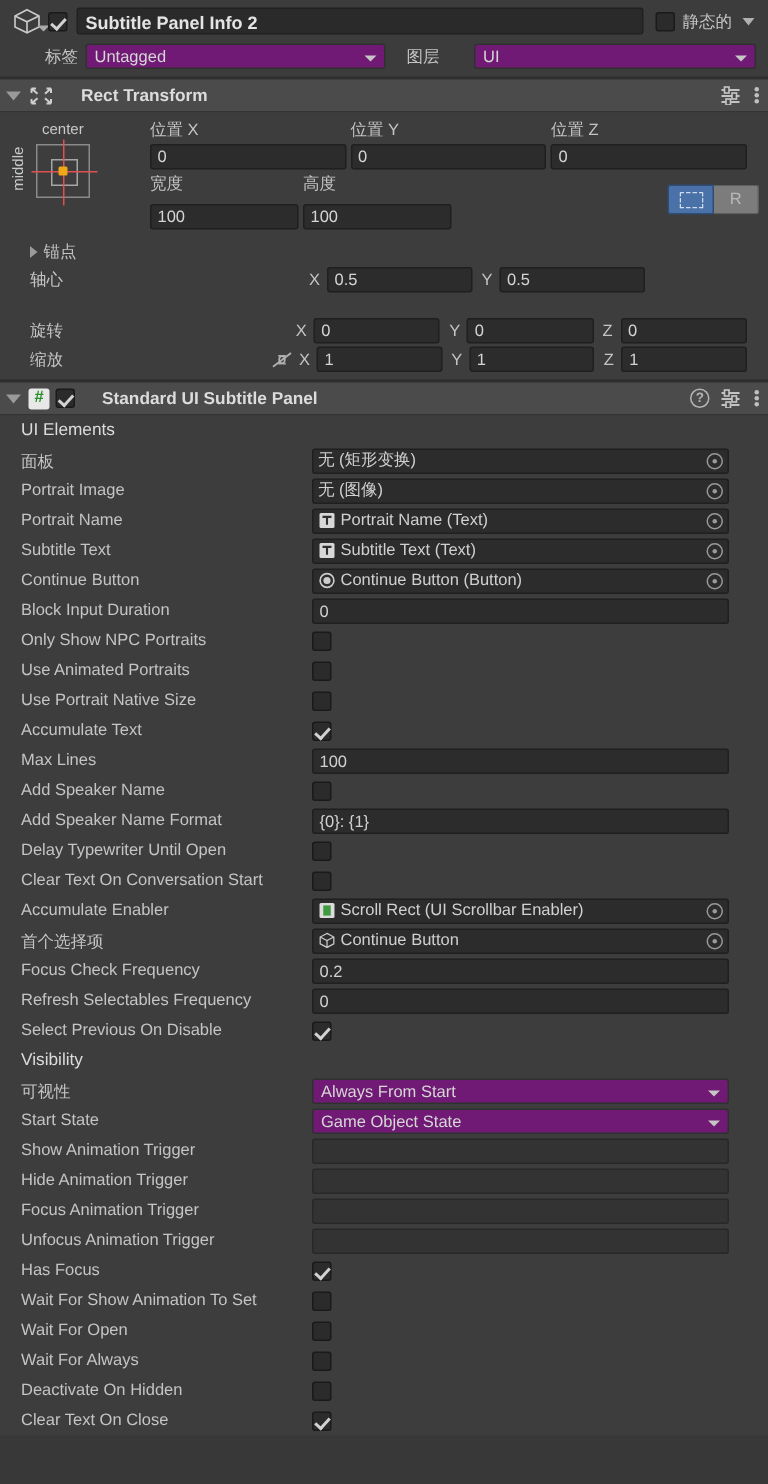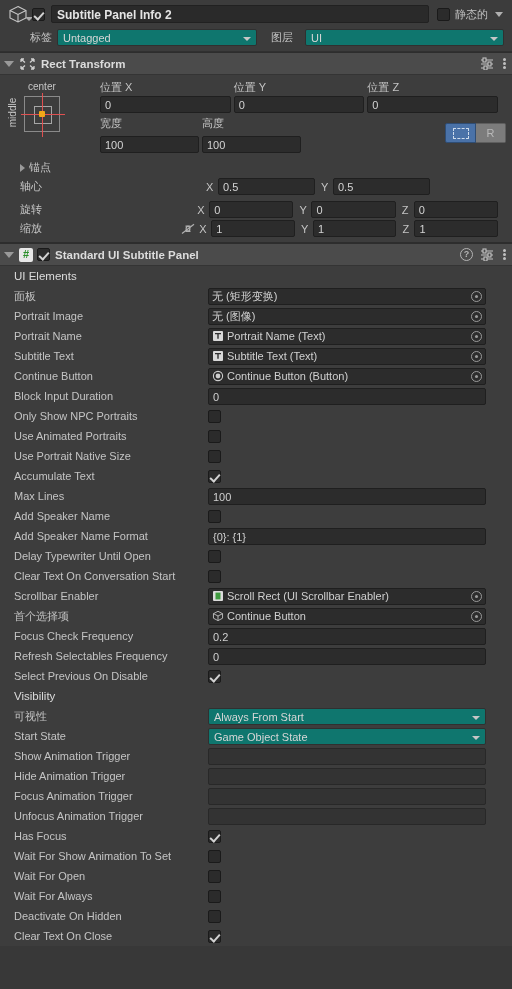--- a/index.html
+++ b/index.html
@@ -76,21 +76,21 @@
     border-right: 4px solid transparent;
     border-top: 5px solid #b0b0b0;
     margin-left: 7px; margin-right: 3px;
     flex: 0 0 auto;
   }
   .go-row2 { display: flex; align-items: center; height: 18px; margin-top: 4px; }
   .lbl-small { color: #c4c4c4; font-size: 11px; white-space: nowrap; }
   .dropdown {
     height: 17px;
     line-height: 17px;
-    background: #0f766e;
+    background: #701a75;
     border: 1px solid #303030;
     border-radius: 2px;
     box-sizing: border-box;
     padding: 0 16px 0 5px;
     color: #d6d6d6;
     position: relative;
     overflow: hidden;
     white-space: nowrap;
     font-size: 11px;
   }
@@ -123,21 +123,21 @@
     border-left: 5px solid transparent;
     border-right: 5px solid transparent;
     border-top: 6px solid #9a9a9a;
     margin-right: 5px;
     flex: 0 0 auto;
   }
   .comp-title {
     font-weight: bold;
     font-size: 11.5px;
     color: #dcdcdc;
-    margin-left: 5px;
+    margin-left: 18px;
     white-space: nowrap;
   }
   .comp-head-right { margin-left: auto; display: flex; align-items: center; gap: 7px; }
   .icon-help {
     width: 13px; height: 13px;
     border-radius: 50%;
     border: 1.5px solid #b4b4b4;
     box-sizing: border-box;
     color: #b4b4b4;
     font-size: 9px;
@@ -354,21 +354,21 @@
       </div>
       <div class="cbx on"></div>
       <div class="name-field">Subtitle Panel Info 2</div>
       <div class="cbx static-box"></div>
       <span class="static-label">静态的</span>
       <span class="dd-arrow"></span>
     </div>
     <div class="go-row2">
       <span class="lbl-small" style="margin:0 5px 0 24px">标签</span>
       <div class="dropdown" style="width:200px">Untagged</div>
-      <span class="lbl-small" style="margin:0 12px 0 14px">图层</span>
+      <span class="lbl-small" style="margin:0 23px 0 14px">图层</span>
       <div class="dropdown" style="flex:1 1 auto; margin-right:2px">UI</div>
     </div>
   </div>
 
   <div class="comp">
     <div class="comp-head">
       <span class="foldout"></span>
       <span class="rt-icon">
         <svg width="17" height="14" viewBox="0 0 17 14">
           <path d="M2 2 L6 5.5 M2 2 L2 5 M2 2 L5 2" stroke="#cfcfcf" stroke-width="1.3" fill="none"></path>
@@ -443,21 +443,21 @@
       </div>
 
       <div class="rt-row">
         <span class="f-lbl" style="width:186px">轴心</span>
         <span class="axis">X</span>
         <div class="num" style="width:97px">0.5</div>
         <span class="axis" style="margin-left:6px">Y</span>
         <div class="num" style="width:97px">0.5</div>
       </div>
 
-      <div class="rt-row" style="margin-top:4px">
+      <div class="rt-row" style="margin-top:15px">
         <span class="f-lbl" style="width:186px">旋转</span>
         <span class="axis">X</span>
         <div class="num" style="width:88px">0</div>
         <span class="axis" style="margin-left:6px">Y</span>
         <div class="num" style="width:88px">0</div>
         <span class="axis" style="margin-left:6px">Z</span>
         <div class="num" style="width:88px">0</div>
       </div>
 
       <div class="rt-row">
@@ -601,21 +601,21 @@
         </div>
         <div class="prow">
           <span class="pname">Delay Typewriter Until Open</span>
           <div class="cbx"></div>
         </div>
         <div class="prow">
           <span class="pname">Clear Text On Conversation Start</span>
           <div class="cbx"></div>
         </div>
         <div class="prow">
-          <span class="pname">Scrollbar Enabler</span>
+          <span class="pname">Accumulate Enabler</span>
           <div class="pctl">
             <div class="objfield">
               <span class="tinyicon"><svg width="12" height="12" viewBox="0 0 12 12">
                   <rect x="1" y="1" width="10" height="10" fill="#dcdcdc" rx="1"></rect>
                   <rect x="3.5" y="2.6" width="5" height="6.8" fill="#3f9b3f"></rect>
                 </svg></span>
               <span class="ofname">Scroll Rect (UI Scrollbar Enabler)</span>
               <span class="objpick"></span>
             </div>
           </div>

